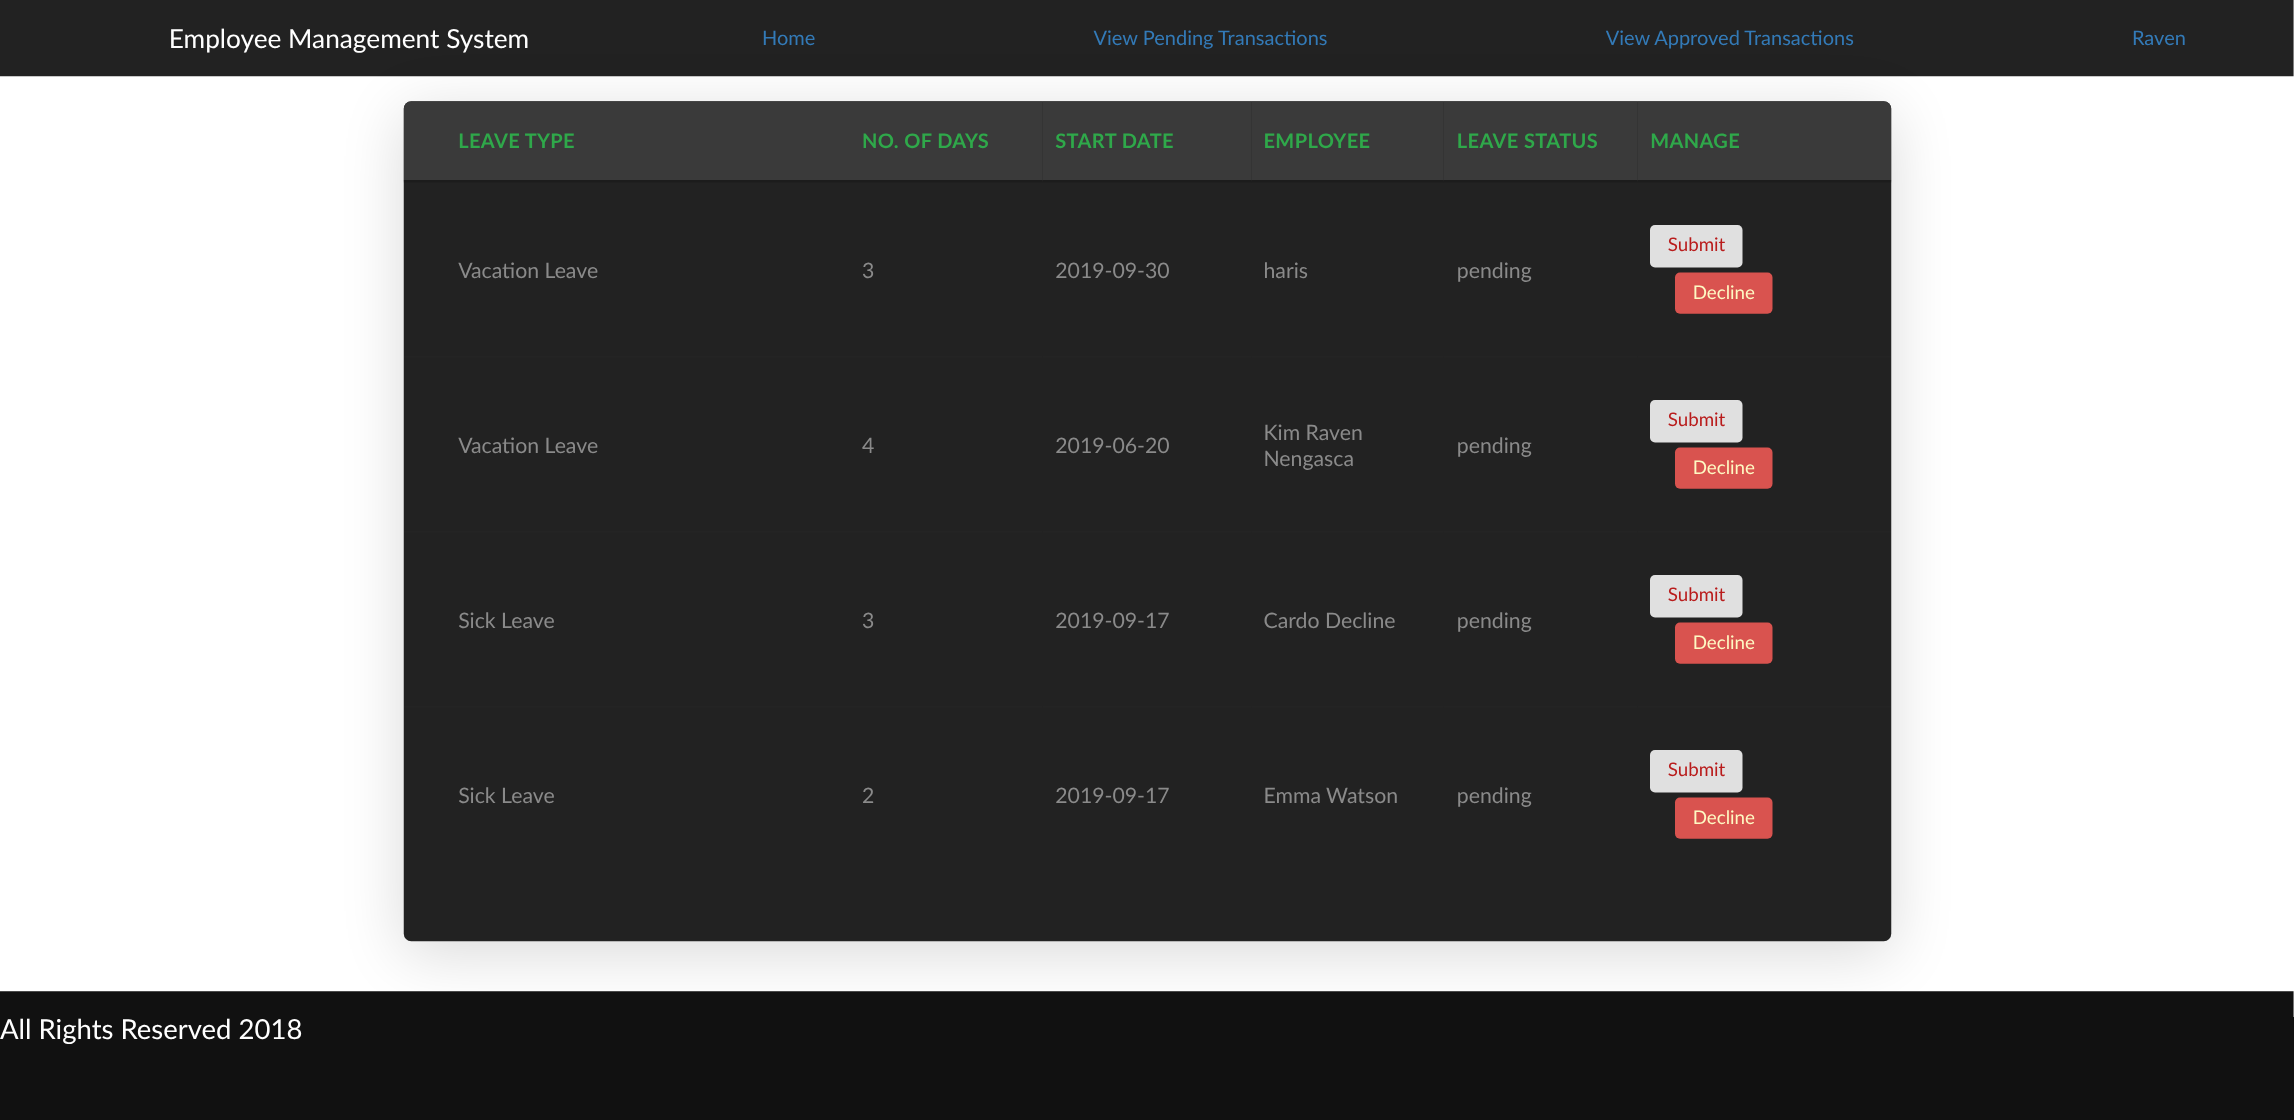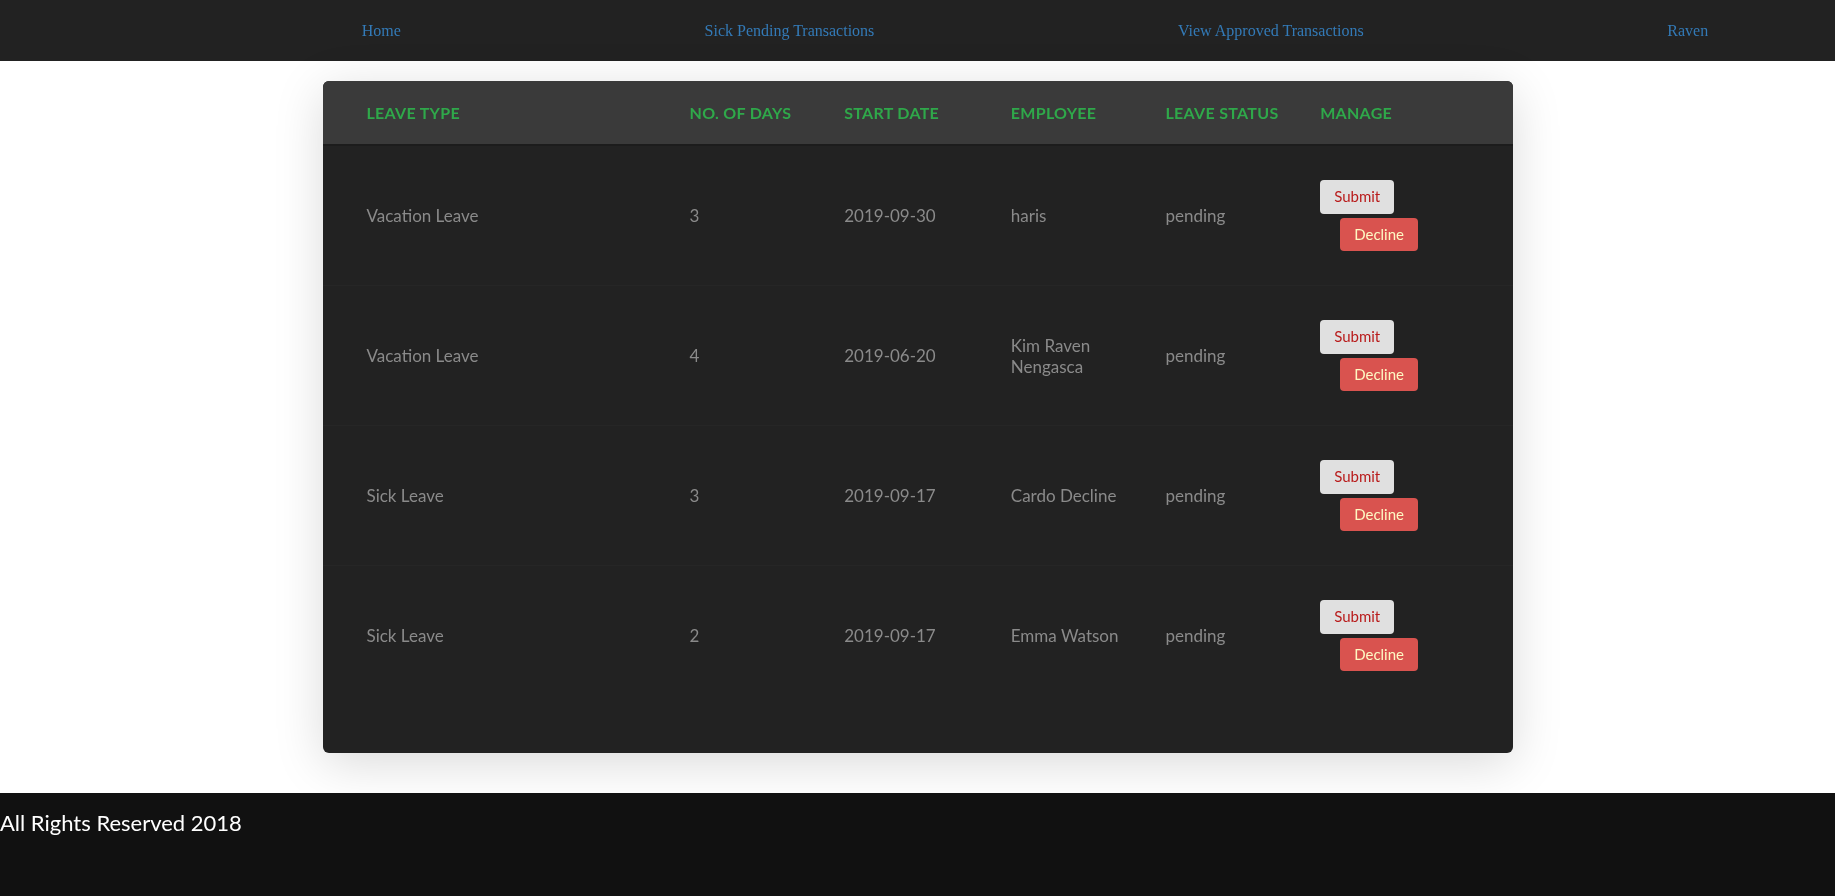--- a/index.html
+++ b/index.html
@@ -38,21 +38,20 @@
     margin-right: 0;
     flex: 1;
     justify-content: space-around;
   }
   .nav-link {
     color: #337ab7;
     font-size: 16px;
     text-decoration: none;
     cursor: pointer;
     white-space: nowrap;
-    font-family: Liberation Serif, serif;
   }
 
   
   .content {
     flex: 1;
     padding: 20px 0 40px 0;
     display: flex;
     justify-content: center;
     border-radius: 17px;
   }
@@ -125,23 +124,24 @@
     background: #111111;
     color: #ffffff;
     font-size: 22px;
     padding: 16px 0 60px 0;
   }
 </style>
 </head>
 <body>
 
 <div class="navbar">
+  <div class="brand">Employee Management System</div>
   <div class="nav-links">
     <a class="nav-link">Home</a>
-    <a class="nav-link">Sick Pending Transactions</a>
+    <a class="nav-link">View Pending Transactions</a>
     <a class="nav-link">View Approved Transactions</a>
     <a class="nav-link">Raven</a>
   </div>
 </div>
 
 <div class="content">
   <div class="panel">
     <table>
       <thead>
         <tr>

